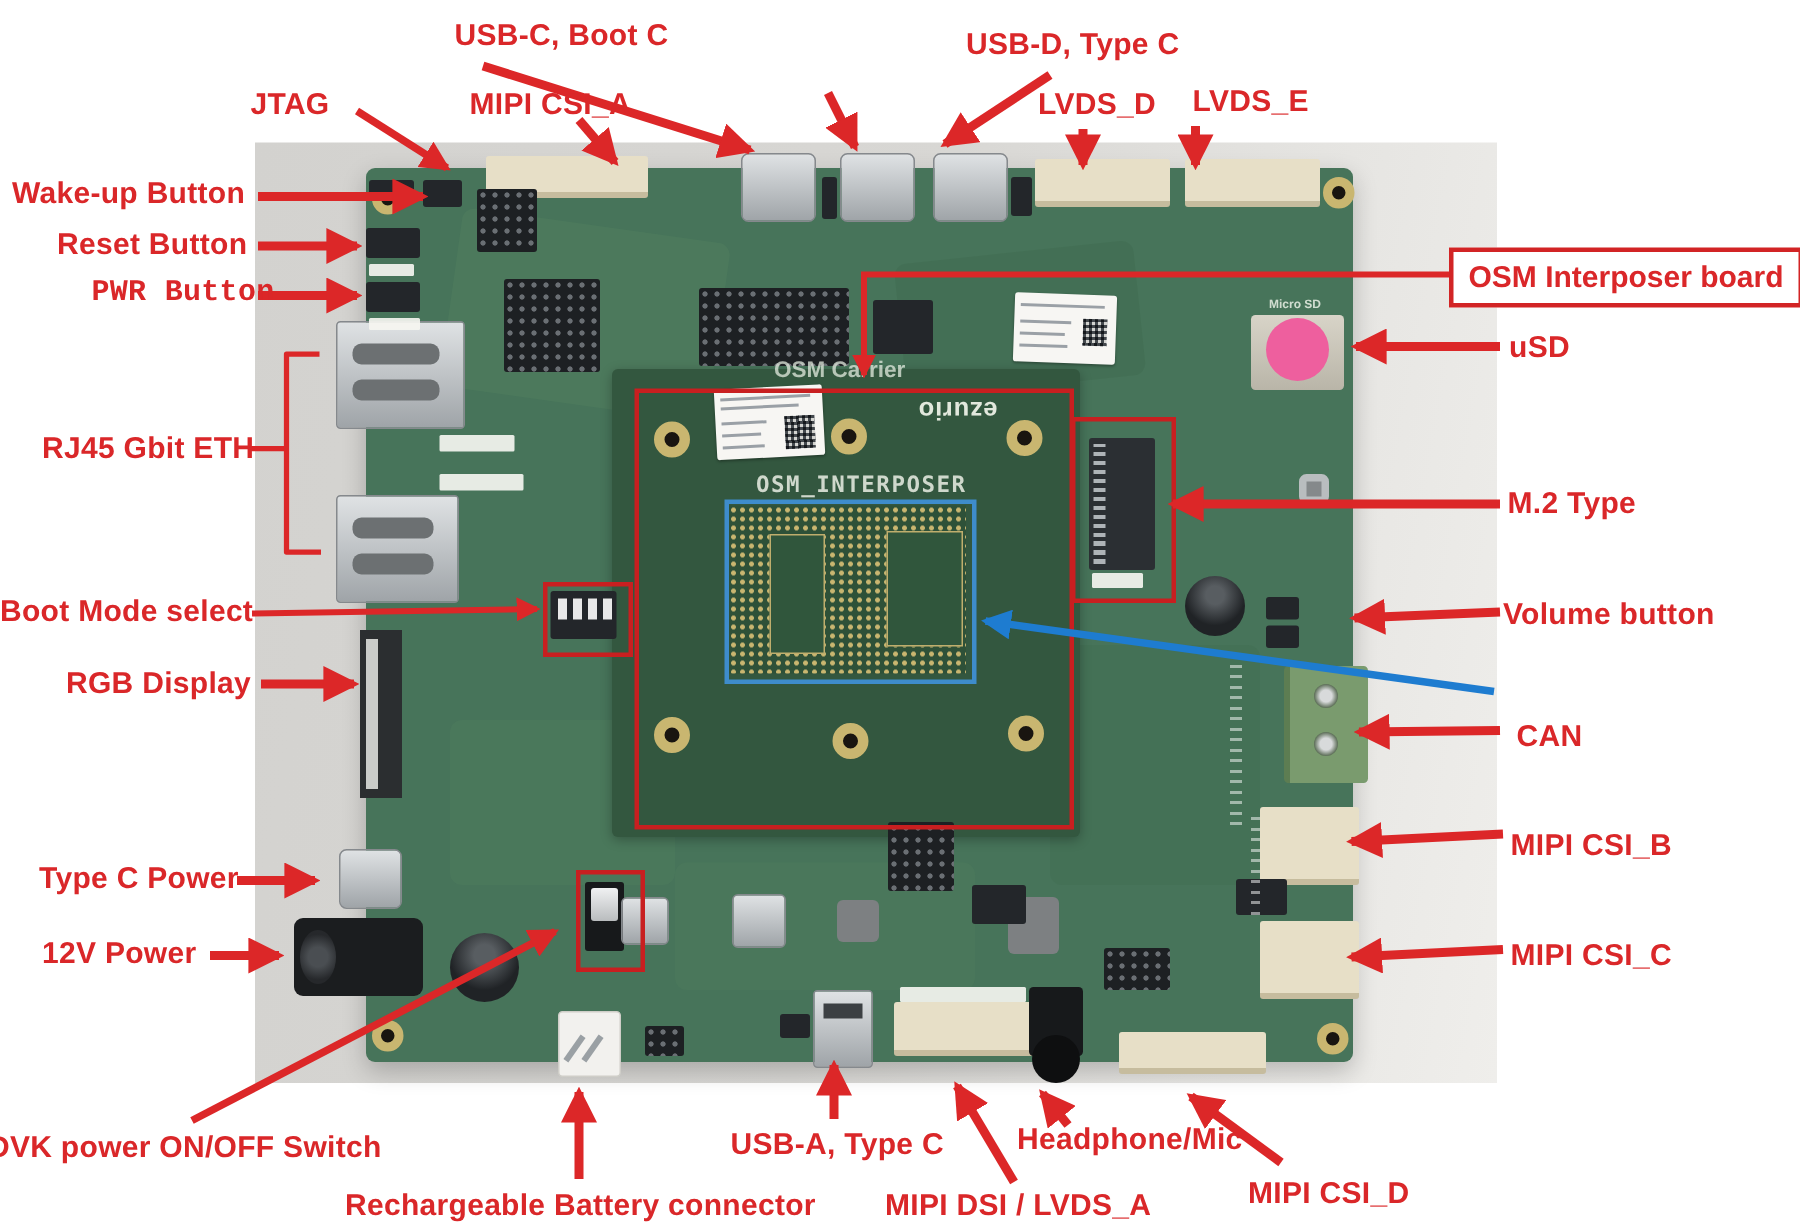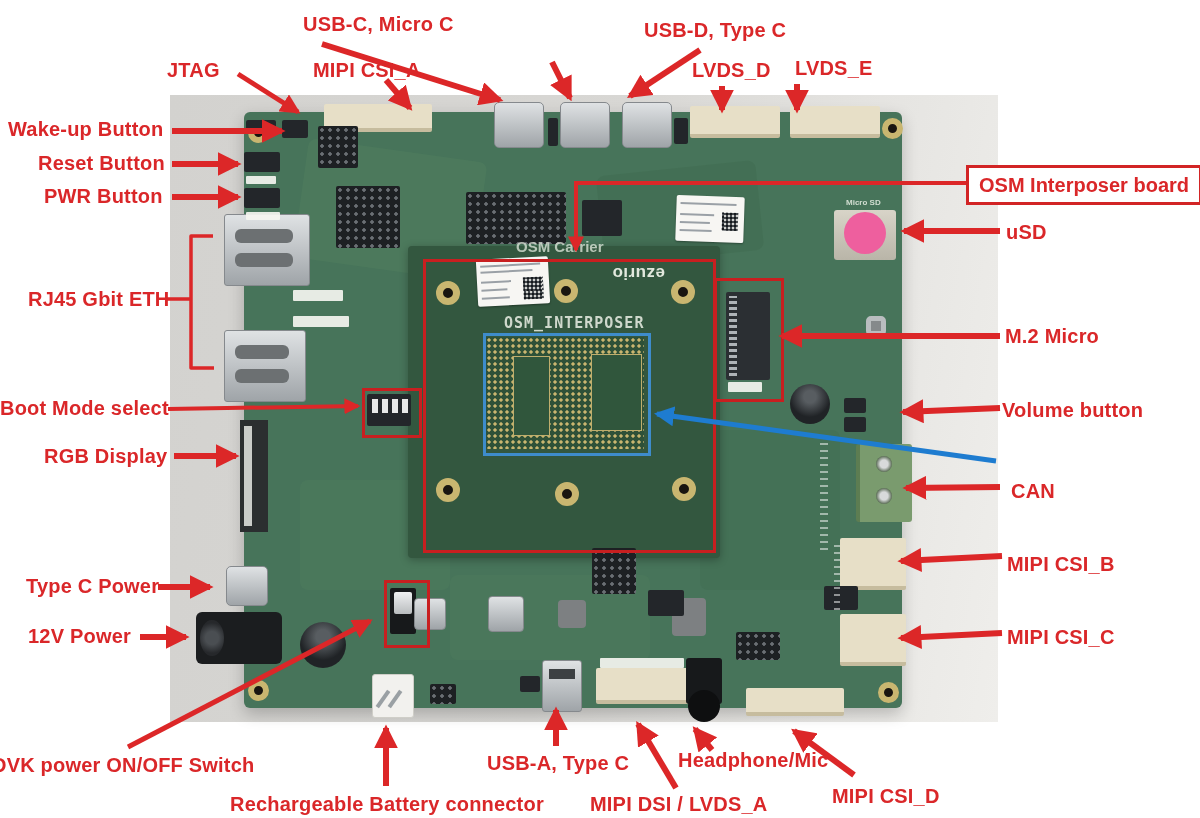--- a/index.html
+++ b/index.html
@@ -246,42 +246,42 @@
     <g stroke="#DC2728" fill="none">
       <line x1="238" y1="74" x2="298" y2="112" stroke-width="5" marker-end="url(#ahr)"></line>
       <line x1="128" y1="747" x2="370" y2="621" stroke-width="5" marker-end="url(#ahr)"></line>
       <line x1="168" y1="409" x2="358" y2="406" stroke-width="4" marker-end="url(#ahr)"></line>
       <path d="M970,183 L576,183 L576,250" stroke-width="4" marker-end="url(#ahr)"></path>
       <path d="M213,236 L191,236 L191,299 L166,299 M191,299 L191,368 L214,368" stroke-width="3.5" stroke-linejoin="round"></path>
     </g>
     <line x1="996" y1="461" x2="657" y2="414" stroke="#1E7CD0" stroke-width="5" fill="none" marker-end="url(#ahb)"></line>
   </svg>
 
-  <div class="lbl" style="left:303px;top:12px;">USB-C, Micro C</div>
+  <div class="lbl" style="left:303px;top:12px;">USB-C, Boot C</div>
   <div class="lbl" style="left:644px;top:18px;">USB-D, Type C</div>
   <div class="lbl" style="left:167px;top:58px;text-align:center;">JTAG</div>
   <div class="lbl" style="left:313px;top:58px;">MIPI CSI_A</div>
   <div class="lbl" style="left:692px;top:58px;">LVDS_D</div>
   <div class="lbl" style="left:795px;top:56px;">LVDS_E</div>
   <div class="lbl" style="left:8px;top:117px;">Wake-up Button</div>
   <div class="lbl" style="left:38px;top:151px;">Reset Button</div>
-  <div class="lbl" style="left:44px;top:184px;">PWR Button</div>
+  <div class="lbl" style="left:61px;top:184px;font-family:Liberation Mono, monospace;">PWR Button</div>
   <div class="lbl" style="left:28px;top:287px;text-align:right;">RJ45 Gbit ETH</div>
   <div class="lbl" style="left:0px;top:396px;">Boot Mode select</div>
   <div class="lbl" style="left:44px;top:444px;">RGB Display</div>
   <div class="lbl" style="left:26px;top:574px;">Type C Power</div>
   <div class="lbl" style="left:28px;top:624px;">12V Power</div>
   <div class="lbl" style="left:-8px;top:753px;">DVK power ON/OFF Switch</div>
   <div class="lbl" style="left:230px;top:792px;">Rechargeable Battery connector</div>
   <div class="lbl" style="left:487px;top:751px;">USB-A, Type C</div>
   <div class="lbl" style="left:590px;top:792px;">MIPI  DSI / LVDS_A</div>
   <div class="lbl" style="left:678px;top:748px;">Headphone/Mic</div>
   <div class="lbl" style="left:832px;top:784px;">MIPI CSI_D</div>
   <div class="lbl" style="left:1006px;top:220px;">uSD</div>
-  <div class="lbl" style="left:1005px;top:324px;">M.2 Micro</div>
+  <div class="lbl" style="left:1005px;top:324px;">M.2 Type</div>
   <div class="lbl" style="left:1002px;top:398px;">Volume button</div>
   <div class="lbl" style="left:1011px;top:479px;">CAN</div>
   <div class="lbl" style="left:1007px;top:552px;">MIPI CSI_B</div>
   <div class="lbl" style="left:1007px;top:625px;">MIPI CSI_C</div>
 
   <div class="lblbox" style="left:966px;top:165px;width:230px;height:34px;">
     <span class="t">OSM Interposer board</span>
   </div>
 
 </div>

